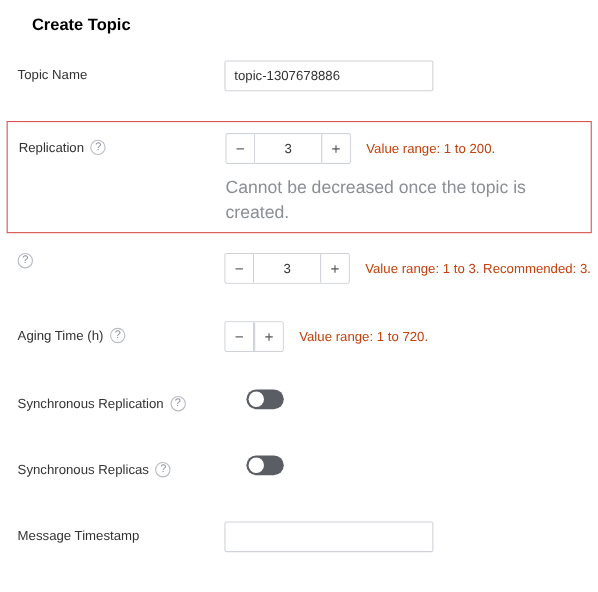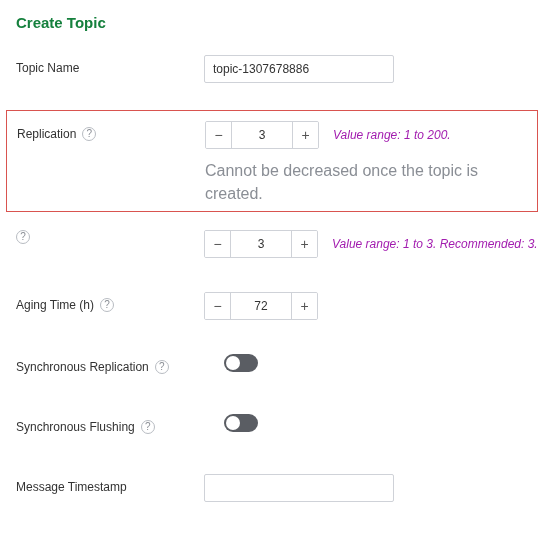--- a/index.html
+++ b/index.html
@@ -11,22 +11,22 @@
     font-size: 12px;
     color: #333;
     background: #fff;
     box-sizing: border-box;
   }
   *, *:before, *:after { box-sizing: inherit; }
   .container { padding: 10px 16px 0 16px; }
   .title {
     font-size: 15px;
     font-weight: bold;
-    color: #15803d;
-    margin: 4px 0 18px 0;
+    color: #000000;
+    margin: 4px 0 18px 13px;
   }
   .row {
     display: flex;
     align-items: flex-start;
     margin-bottom: 22px;
     padding: 6px 0;
   }
   .highlight {
     border: 1px solid #d9534f;
     margin: -1px -10px 12px -10px;
@@ -45,24 +45,23 @@
     flex: 1;
     display: flex;
     flex-direction: column;
   }
   .control-line {
     display: flex;
     align-items: center;
   }
   .hint-inline {
     margin-left: 14px;
-    color: #a21caf;
+    color: #c2410c;
     font-size: 12px;
     white-space: nowrap;
-    font-style: italic;
   }
   .hint-below {
     margin-top: 10px;
     color: #8a8e95;
     font-size: 16px;
     line-height: 1.45;
   }
   
   .help-icon {
     display: inline-flex;
@@ -208,44 +207,44 @@
 
   <div class="row">
     <div class="label-col">
       <span class="lbl">Aging Time (h)</span>
       <span class="help-icon">?</span>
     </div>
     <div class="field-col">
       <div class="control-line">
         <div class="stepper">
           <button>−</button>
-          <input type="text" value="72" style="">
           <button>+</button>
         </div>
+        <span class="hint-inline">Value range: 1 to 720.</span>
       </div>
     </div>
   </div>
 
   <div class="row">
     <div class="label-col">
       <span class="lbl">Synchronous Replication</span>
       <span class="help-icon">?</span>
     </div>
     <div class="field-col">
       <div class="control-line">
         <div class="toggle">
           <div class="knob"></div>
         </div>
       </div>
     </div>
   </div>
 
   <div class="row">
     <div class="label-col">
-      <span class="lbl">Synchronous Flushing</span>
+      <span class="lbl">Synchronous Replicas</span>
       <span class="help-icon">?</span>
     </div>
     <div class="field-col">
       <div class="control-line">
         <div class="toggle">
           <div class="knob"></div>
         </div>
       </div>
     </div>
   </div>

